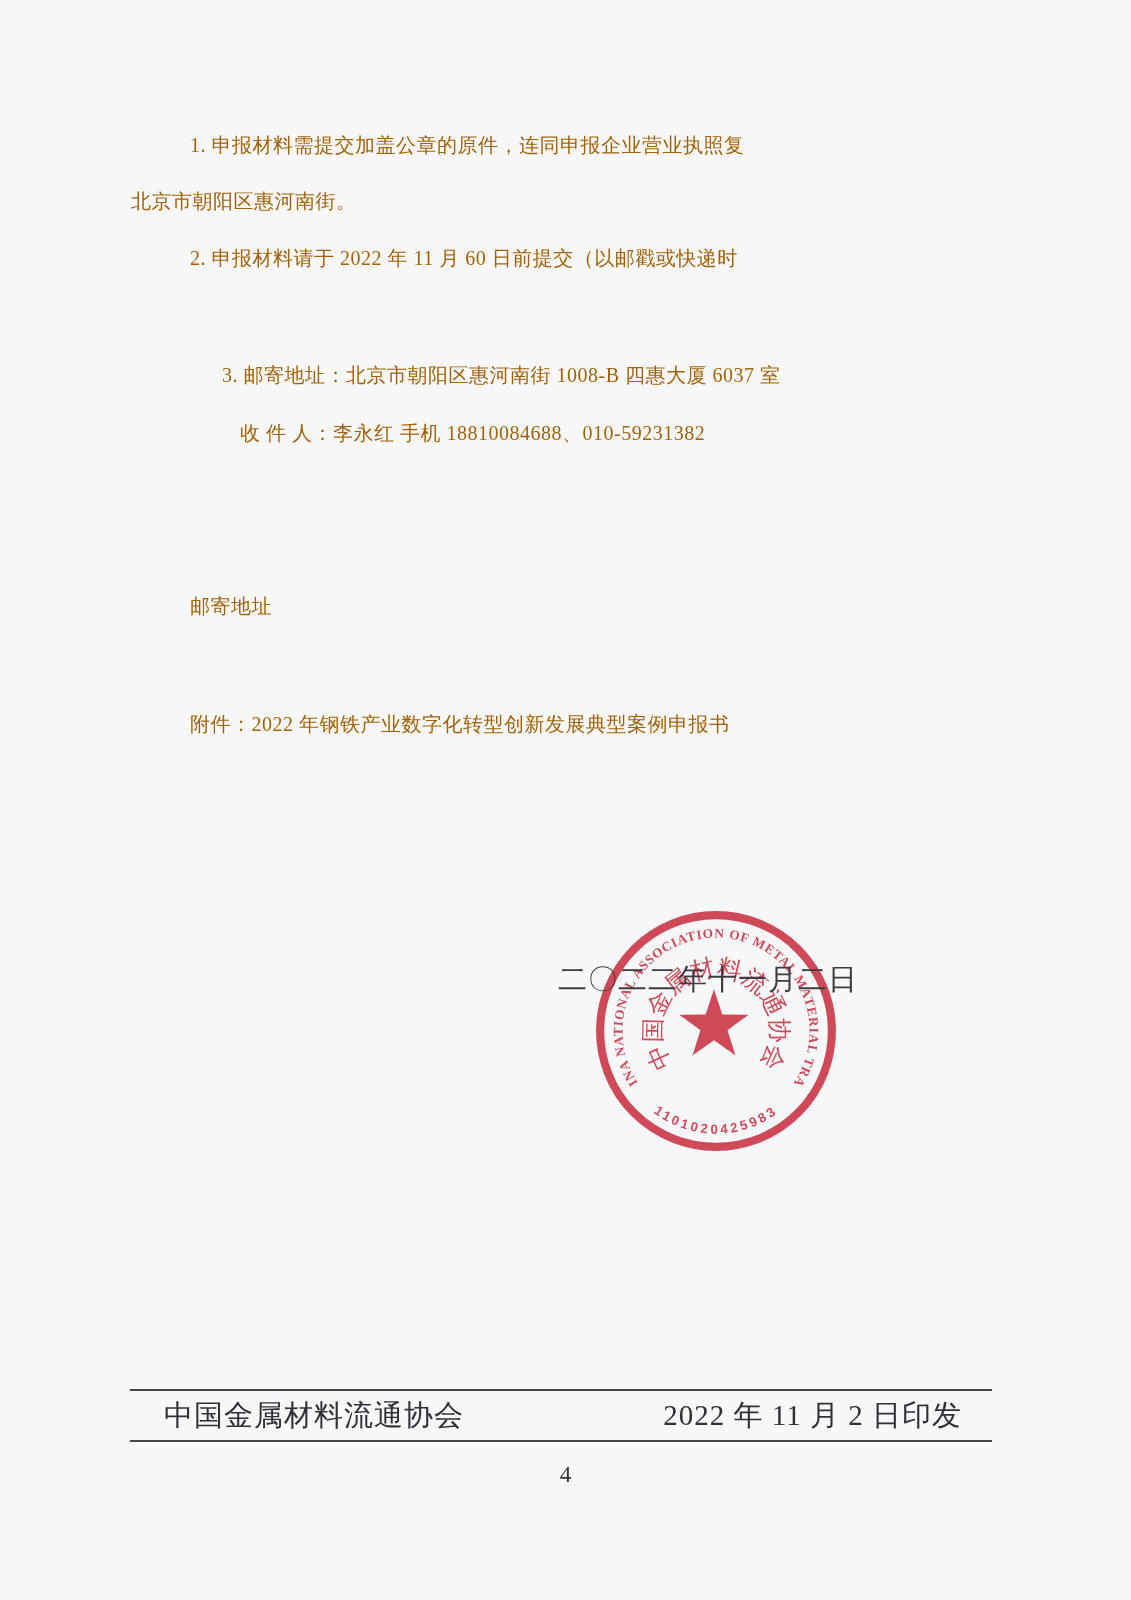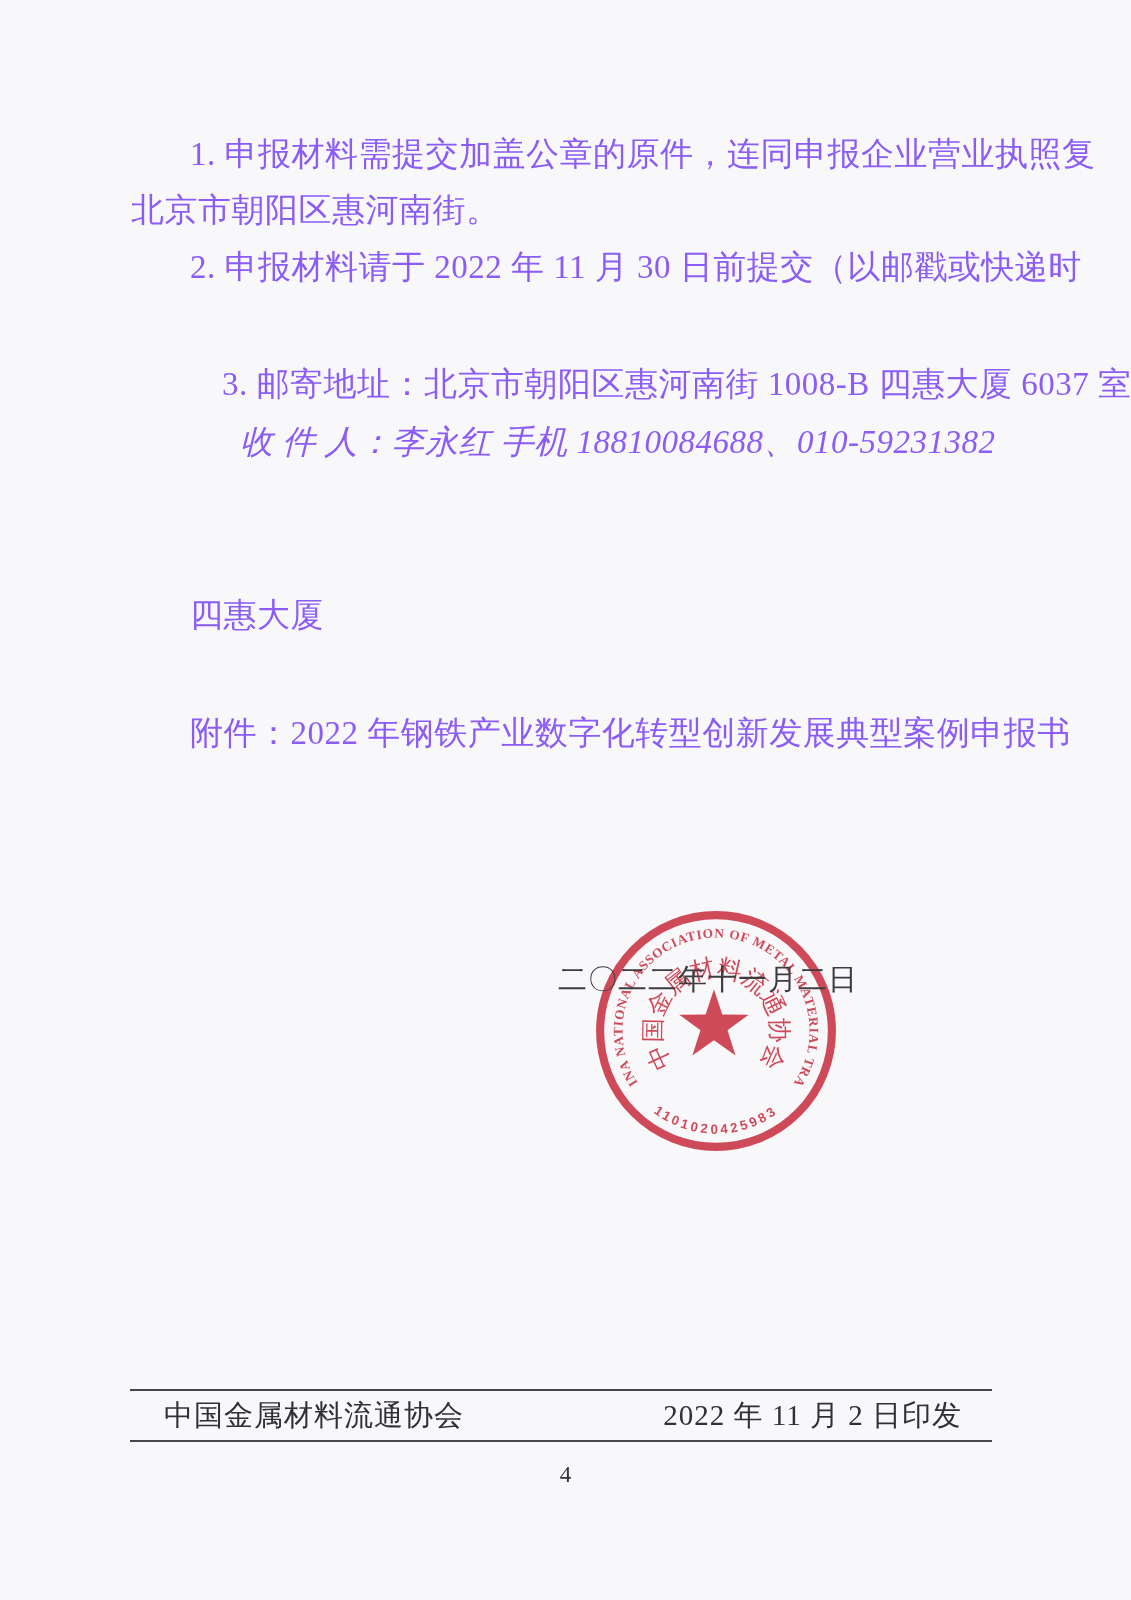--- a/index.html
+++ b/index.html
@@ -14,30 +14,30 @@
     margin: 0 auto;
     background: #f8f8fa;
     overflow: hidden;
     font-family: "Liberation Serif", "DejaVu Serif", serif;
     color: #303036;
   }
   
   .bl {
     position: absolute;
     white-space: nowrap;
-    font-size: 33px;
+    font-size: 20px;
     letter-spacing: 0.5px;
-    color: #8b5cf6;
+    color: #a16207;
   }
   .bl-0 { left: 190px; top: 132px; }
   .bl-1 { left: 131px; top: 188px; }
   .bl-2 { left: 190px; top: 245px; }
   .bl-3 { left: 131px; top: 301px; }
   .bl-4 { left: 190px; top: 362px; margin-left: 32px; }
-  .bl-5 { left: 240px; top: 420px; font-style: italic; }
+  .bl-5 { left: 240px; top: 420px; }
   .bl-6 { left: 240px; top: 477px; }
   .bl-7 { left: 190px; top: 593px; }
   .bl-8 { left: 190px; top: 711px; text-align: right; }
 
   
   .issue-date {
     position: absolute;
     left: 558px;
     top: 960px;
     font-size: 29px;
@@ -94,24 +94,24 @@
     color: #333338;
   }
 </style>
 </head>
 <body>
 
 <div class="page">
 
   <div class="bl bl-0">1. 申报材料需提交加盖公章的原件，连同申报企业营业执照复</div>
   <div class="bl bl-1">北京市朝阳区惠河南街。</div>
-  <div class="bl bl-2">2. 申报材料请于 2022 年 11 月 30 日前提交（以邮戳或快递时</div>
+  <div class="bl bl-2">2. 申报材料请于 2022 年 11 月 60 日前提交（以邮戳或快递时</div>
   <div class="bl bl-4">3. 邮寄地址：北京市朝阳区惠河南街 1008-B 四惠大厦 6037 室</div>
   <div class="bl bl-5">收 件 人：李永红  手机 18810084688、010-59231382</div>
-  <div class="bl bl-7">四惠大厦</div>
+  <div class="bl bl-7">邮寄地址</div>
   <div class="bl bl-8">附件：2022 年钢铁产业数字化转型创新发展典型案例申报书</div>
 
   <div class="issue-date">二〇二二年十一月二日</div>
 
   <div class="seal">
     <svg viewBox="0 0 240 240" xmlns="http://www.w3.org/2000/svg">
       <defs>
         <path id="arcEn" d="M 44.6,172.8 A 92,92 0 1 1 195.4,172.8" fill="none"></path>
         <path id="arcZh" d="M 78.6,154.7 A 54,54 0 1 1 161.4,154.7" fill="none"></path>
         <path id="arcNum" d="M 55.1,197.4 A 101,101 0 0 0 184.9,197.4" fill="none"></path>

